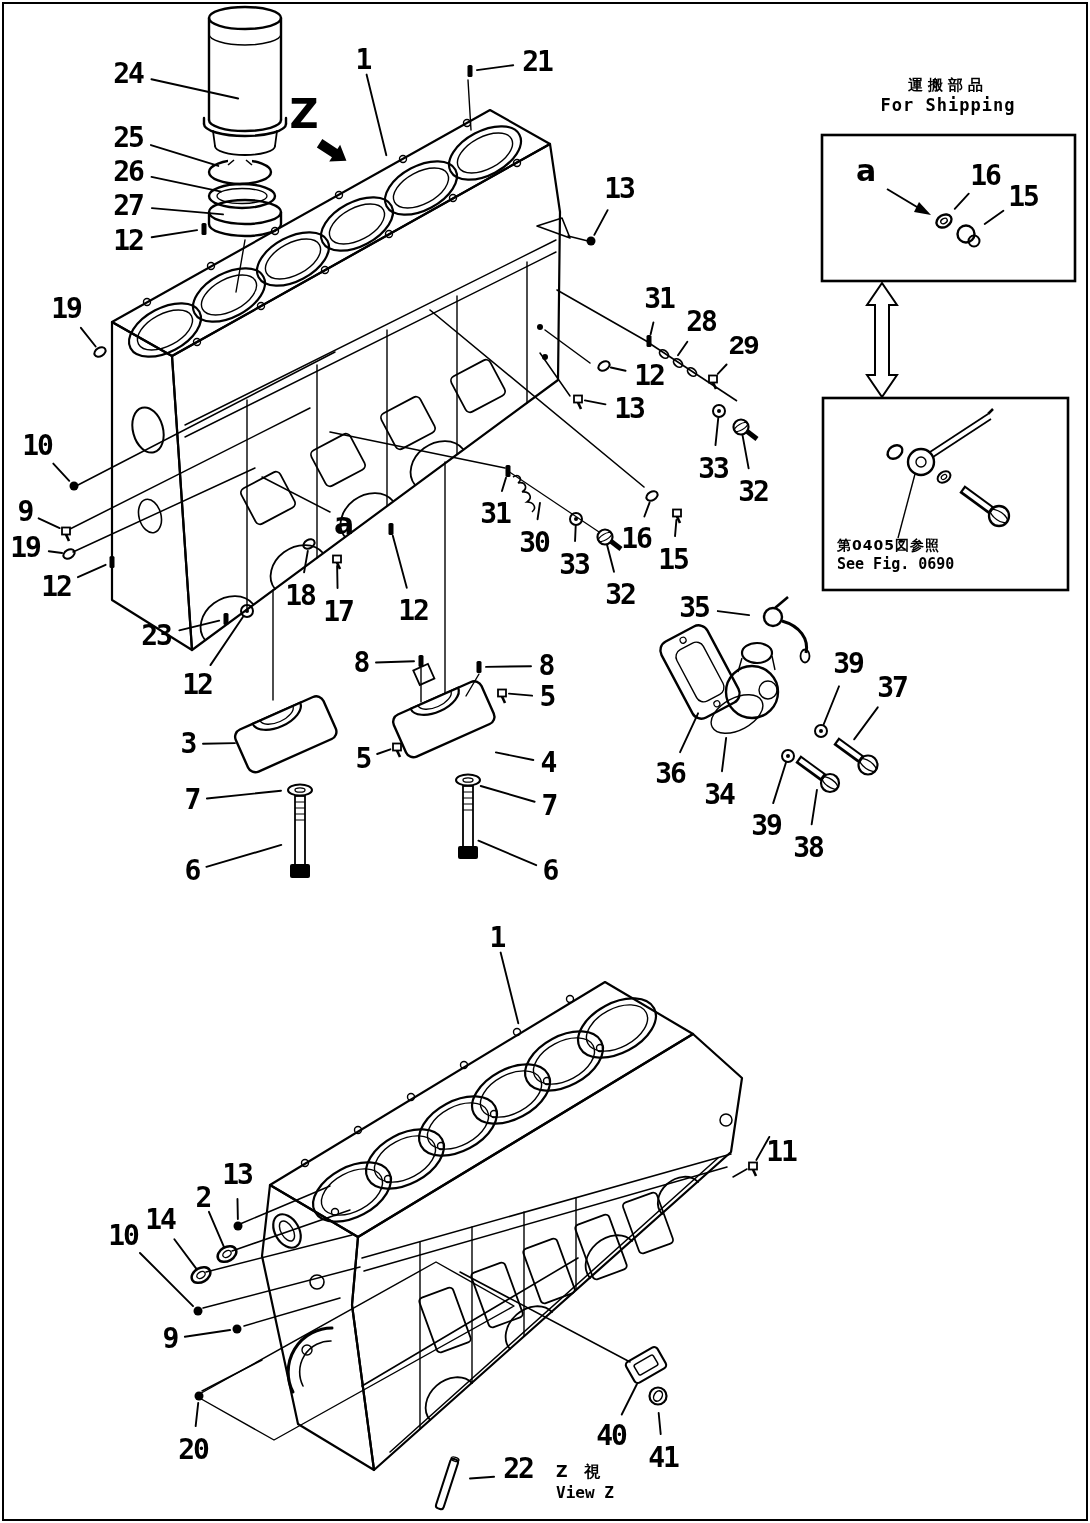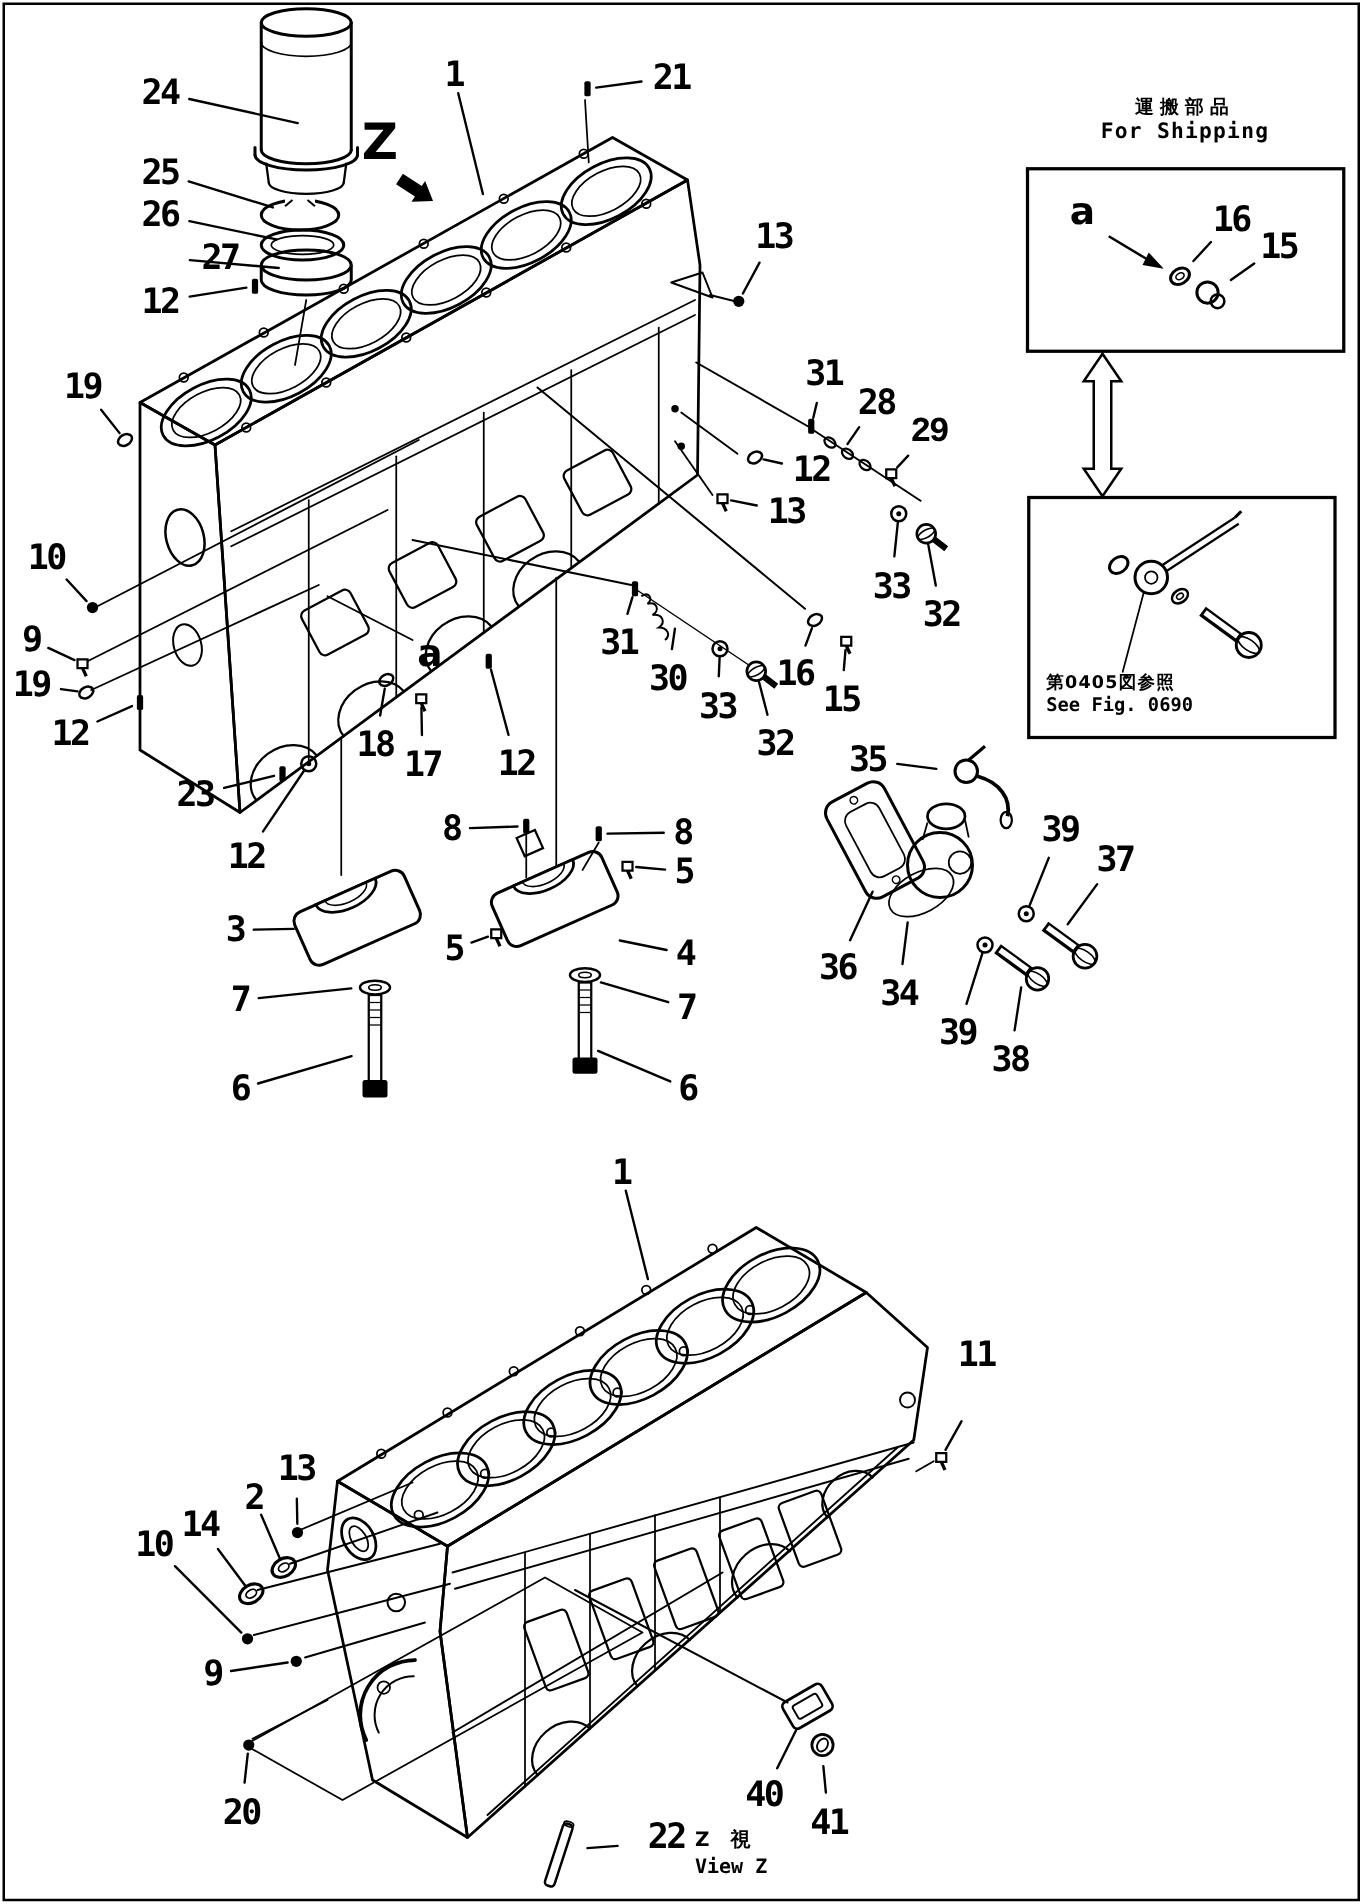--- a/index.html
+++ b/index.html
@@ -455,21 +455,21 @@
     <span class="jp">第0405図参照</span>
     <span class="en">See Fig. 0690</span>
   </div>
   <div class="textblock" id="viewz-caption">
     <span class="jp">Z   視</span>
     <span class="en">View Z</span>
   </div>
 <div class="callout" style="left: 128px; top: 74px; text-align: center;">24</div>
       <div class="callout" style="left: 128px; top: 138px;">25</div>
       <div class="callout" style="left: 128px; top: 172px;">26</div>
-      <div class="callout" style="left: 128px; top: 206px; margin-left: 48px;">27</div>
+      <div class="callout" style="left: 128px; top: 206px;">27</div>
       <div class="callout" style="left: 128px; top: 241px;">12</div>
       <div class="callout" style="left: 66px; top: 309px;">19</div>
       <div class="callout" style="left: 363px; top: 60px;">1</div>
       <div class="callout" style="left: 537px; top: 62px;">21</div>
       <div class="callout" style="left: 619px; top: 189px;">13</div>
       <div class="callout" style="left: 659px; top: 299px;">31</div>
       <div class="callout" style="left: 701px; top: 322px;">28</div>
       <div class="callout" style="left: 743px; top: 347px; font-family: Liberation Mono, monospace;">29</div>
       <div class="callout" style="left: 649px; top: 376px;">12</div>
       <div class="callout" style="left: 629px; top: 409px;">13</div>
@@ -505,26 +505,26 @@
       <div class="callout" style="left: 848px; top: 664px;">39</div>
       <div class="callout" style="left: 892px; top: 688px;">37</div>
       <div class="callout" style="left: 670px; top: 774px;">36</div>
       <div class="callout" style="left: 719px; top: 795px;">34</div>
       <div class="callout" style="left: 766px; top: 826px;">39</div>
       <div class="callout" style="left: 808px; top: 848px;">38</div>
       <div class="callout letter" style="left: 866px; top: 170px;">a</div>
       <div class="callout" style="left: 985px; top: 176px;">16</div>
       <div class="callout" style="left: 1023px; top: 197px;">15</div>
       <div class="callout" style="left: 497px; top: 938px;">1</div>
-      <div class="callout" style="left: 781px; top: 1084px;">11</div>
+      <div class="callout" style="left: 781px; top: 1152px;">11</div>
       <div class="callout" style="left: 237px; top: 1175px;">13</div>
       <div class="callout" style="left: 203px; top: 1198px;">2</div>
       <div class="callout" style="left: 160px; top: 1220px;">14</div>
       <div class="callout" style="left: 123px; top: 1236px;">10</div>
       <div class="callout" style="left: 170px; top: 1339px;">9</div>
       <div class="callout" style="left: 193px; top: 1450px;">20</div>
-      <div class="callout" style="left: 518px; top: 1469px; margin-left: 15px;">22</div>
+      <div class="callout" style="left: 518px; top: 1469px;">22</div>
       <div class="callout" style="left: 611px; top: 1436px;">40</div>
       <div class="callout" style="left: 663px; top: 1458px;">41</div>
     </div>
 
 <div class="frame"></div>
 </div>
 
 </body></html>

